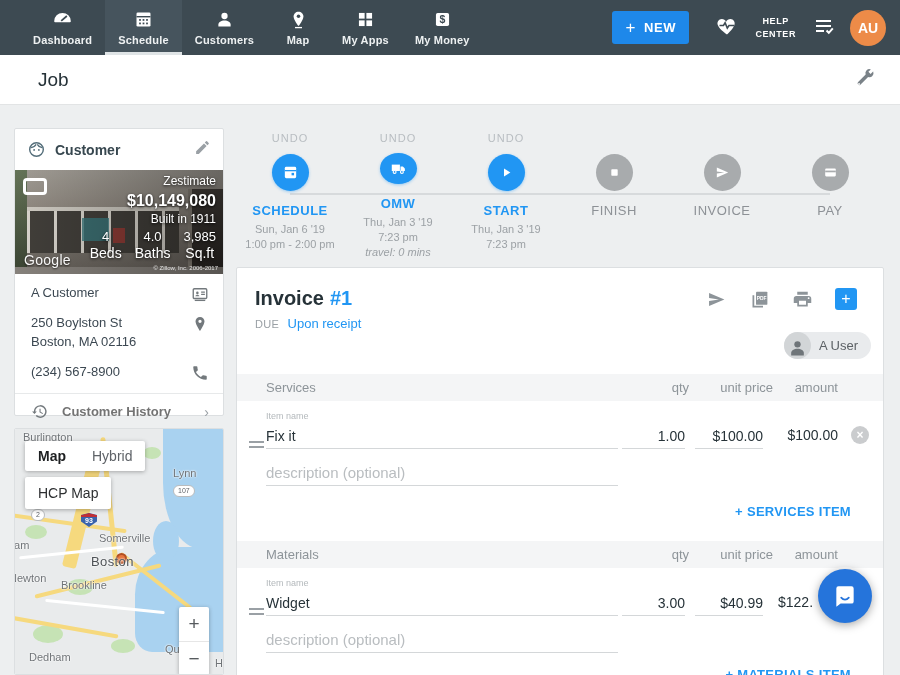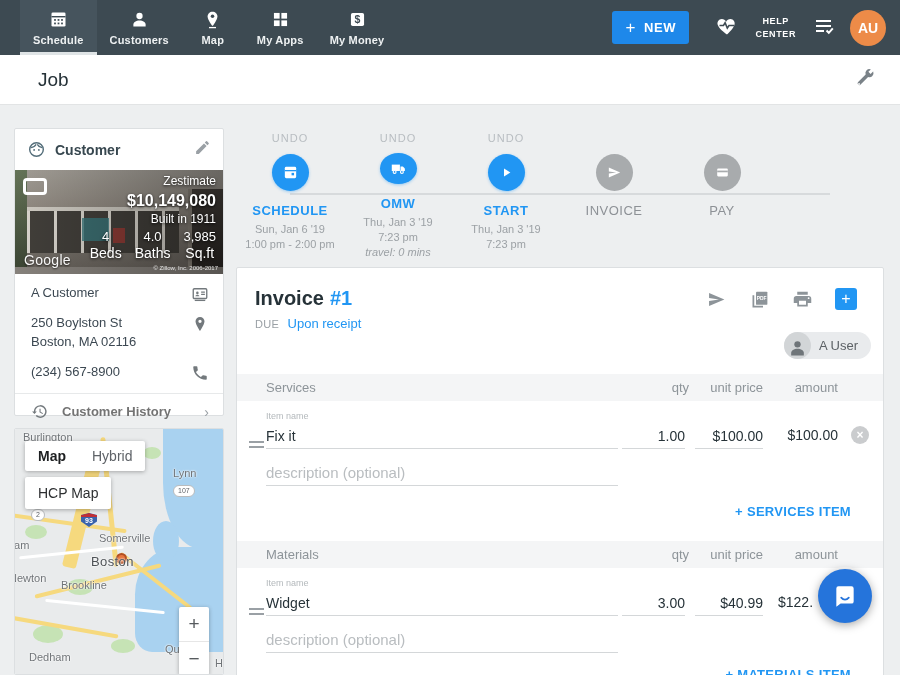--- a/index.html
+++ b/index.html
@@ -127,21 +127,21 @@
     display:flex; align-items:center; justify-content:center; cursor:pointer; }
   .user-chip { position:absolute; right:12px; top:64px; height:27px; background:#e9ebed; border-radius:14px;
     display:flex; align-items:center; padding-right:13px; cursor:pointer;justify-content:flex-end; }
   .chip-avatar { width:27px; height:27px; border-radius:50%; background:#d2d5d7; display:flex; align-items:center; justify-content:center; overflow:hidden; }
   .chip-avatar svg { width:19px; height:19px; margin-top:3px; }
   .chip-name { font-size:13px; color:#5c6165; margin-left:8px; }
 
   .sec-bar { position:absolute; left:0; width:646px; height:27px; background:#f4f5f6; display:flex; align-items:center;justify-content:flex-end; }
   .sec-title { margin-left:29px; font-size:13px; color:#8d9499; flex:1; }
   .sec-h { position:absolute; font-size:13px; color:#8d9499; text-align:right; }
-  .h-qty { right:194px; } .h-unit { right:120px; } .h-amount { right:45px; }
+  .h-qty { right:194px; } .h-unit { right:110px; } .h-amount { right:45px; }
 
   .line-item { position:absolute; left:0; width:646px; }
   .drag-handle { position:absolute; left:12px; top:30px; width:15px; cursor:grab; }
   .drag-handle i { display:block; height:2px; background:#9aa0a5; margin-bottom:3px; }
   .item-label { position:absolute; left:29px; top:0; font-size:9px; color:#b4b9bc; }
   .fld { border:none; outline:none; background:transparent; border-bottom:1px solid #d4d7d9;
     font-family:"Liberation Sans",sans-serif; }
   .f-name { position:absolute; left:29px; top:13px; width:352px; height:25px; font-size:14px; color:#263238; }
   .f-qty { position:absolute; right:198px; top:13px; width:63px; height:25px; font-size:14px; color:#263238; text-align:right; }
   .f-unit { position:absolute; right:120px; top:13px; width:68px; height:25px; font-size:14px; color:#263238; text-align:right; }
@@ -158,20 +158,27 @@
     display:flex; align-items:center; justify-content:center; z-index:60; cursor:pointer; }
   .chat-fab svg { width:26px; height:26px; }
 </style>
 </head>
 <body>
 
 <div id="screen">
 
   <div class="topnav">
     <div class="nav-items">
+      <div class="nav-item">
+        <svg viewBox="0 0 24 24">
+            <path fill="#fff" d="M12 4.5A9.5 9.5 0 0 0 2.5 14c0 .6.5 1 1 1h17c.6 0 1-.4 1-1A9.5 9.5 0 0 0 12 4.5z"></path>
+            <path stroke="#3d4a52" stroke-width="2" fill="none" d="M10.5 13.5 17 8"></path>
+          </svg>
+        <span class="nav-label">Dashboard</span>
+      </div>
       <div class="nav-item active">
         <svg viewBox="0 0 24 24">
             <rect x="4" y="4" width="16" height="16" rx="1.5" fill="#fff"></rect>
             <rect x="4" y="8" width="16" height="1.6" fill="#3d4a52"></rect>
             <g fill="#3d4a52">
               <rect x="7" y="11.5" width="2" height="2"></rect>
               <rect x="11" y="11.5" width="2" height="2"></rect>
               <rect x="15" y="11.5" width="2" height="2"></rect>
               <rect x="7" y="15.5" width="2" height="2"></rect>
               <rect x="11" y="15.5" width="2" height="2"></rect>
@@ -420,20 +427,29 @@
               <path fill="#fff" d="M8.5 6.5v11l9-5.5z"></path>
             </svg>
         </div>
         <div class="wf-label">START</div>
         <div class="wf-sub"><span>Thu, Jan 3 '19</span><br><span>7:23 pm</span></div>
       </div>
       <div class="wf-step pending">
         <div class="wf-undo"></div>
         <div class="wf-circle">
           <svg viewBox="0 0 24 24">
+              <rect x="7.5" y="7.5" width="9" height="9" rx="1" fill="#fff"></rect>
+            </svg>
+        </div>
+        <div class="wf-label">FINISH</div>
+      </div>
+      <div class="wf-step pending">
+        <div class="wf-undo"></div>
+        <div class="wf-circle">
+          <svg viewBox="0 0 24 24">
               <path fill="#fff" d="M4 19l16-7L4 5v5.5L14.5 12 4 13.5z"></path>
             </svg>
         </div>
         <div class="wf-label">INVOICE</div>
       </div>
       <div class="wf-step pending">
         <div class="wf-undo"></div>
         <div class="wf-circle">
           <svg viewBox="0 0 24 24">
               <rect x="4.5" y="6.5" width="15" height="11" rx="1.5" fill="#fff"></rect>

